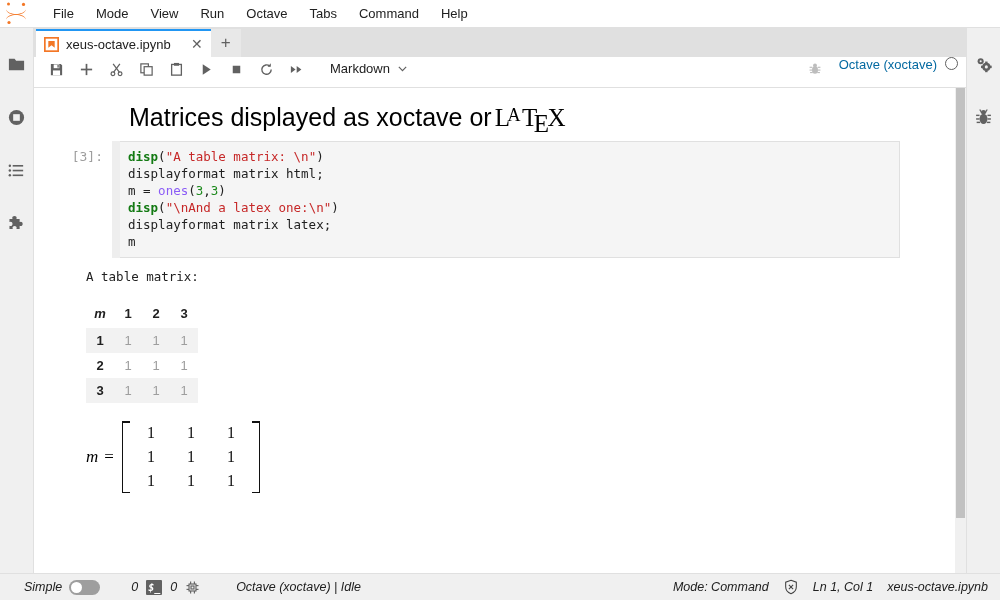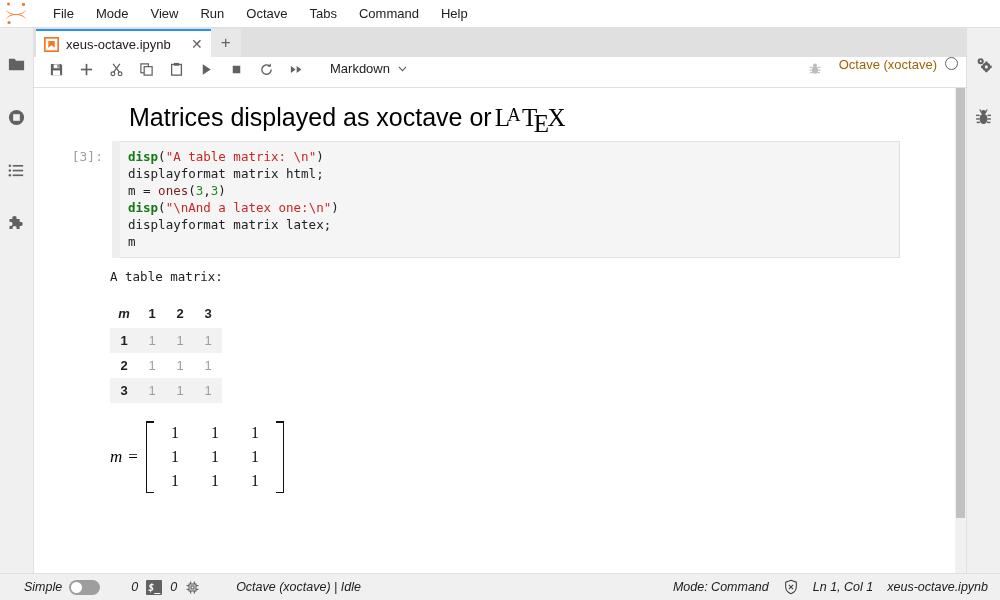--- a/index.html
+++ b/index.html
@@ -132,21 +132,21 @@
   .tb-select {
     display: flex; align-items: center;
     font-size: 13px; color: #212121;
     height: 22px;
     padding: 0 4px 0 6px;
     cursor: pointer;
     margin-left: 4px;
   }
   .tb-select .chev { margin-left: 7px; display: flex; }
   .tb-spacer { flex: 1 1 auto; }
-  .kernel-name { font-size: 13px; color: #a16207; margin: 0 8px 0 6px; white-space: nowrap; }
+  .kernel-name { font-size: 13px; color: #0369a1; margin: 0 8px 0 6px; white-space: nowrap; }
   .kernel-dot {
     width: 13px; height: 13px;
     border: 1.6px solid #616161;
     border-radius: 50%;
     box-sizing: border-box;
     flex: 0 0 auto;
   }
 
   
   .nb-outer {
@@ -235,26 +235,26 @@
     font-family: "DejaVu Sans Mono", monospace;
     font-size: 12.5px;
     line-height: 17px;
     color: #212121;
     white-space: pre;
     overflow: hidden;
     box-sizing: border-box;
   }
   .tok-fn { color: #137a13; font-weight: bold; }
   .tok-str { color: #c62828; }
-  .tok-builtin { color: #7f1d1d; }
+  .tok-builtin { color: #8b5cf6; }
   .tok-num { color: #1d8a1d; }
 
   
   .cell-output {
-    padding-left: 76px;
+    padding-left: 52px;
     padding-right: 60px;
     padding-top: 10px;
   }
   .out-stream {
     font-family: "DejaVu Sans Mono", monospace;
     font-size: 12.5px;
     line-height: 17px;
     color: #212121;
     white-space: pre;
   }

